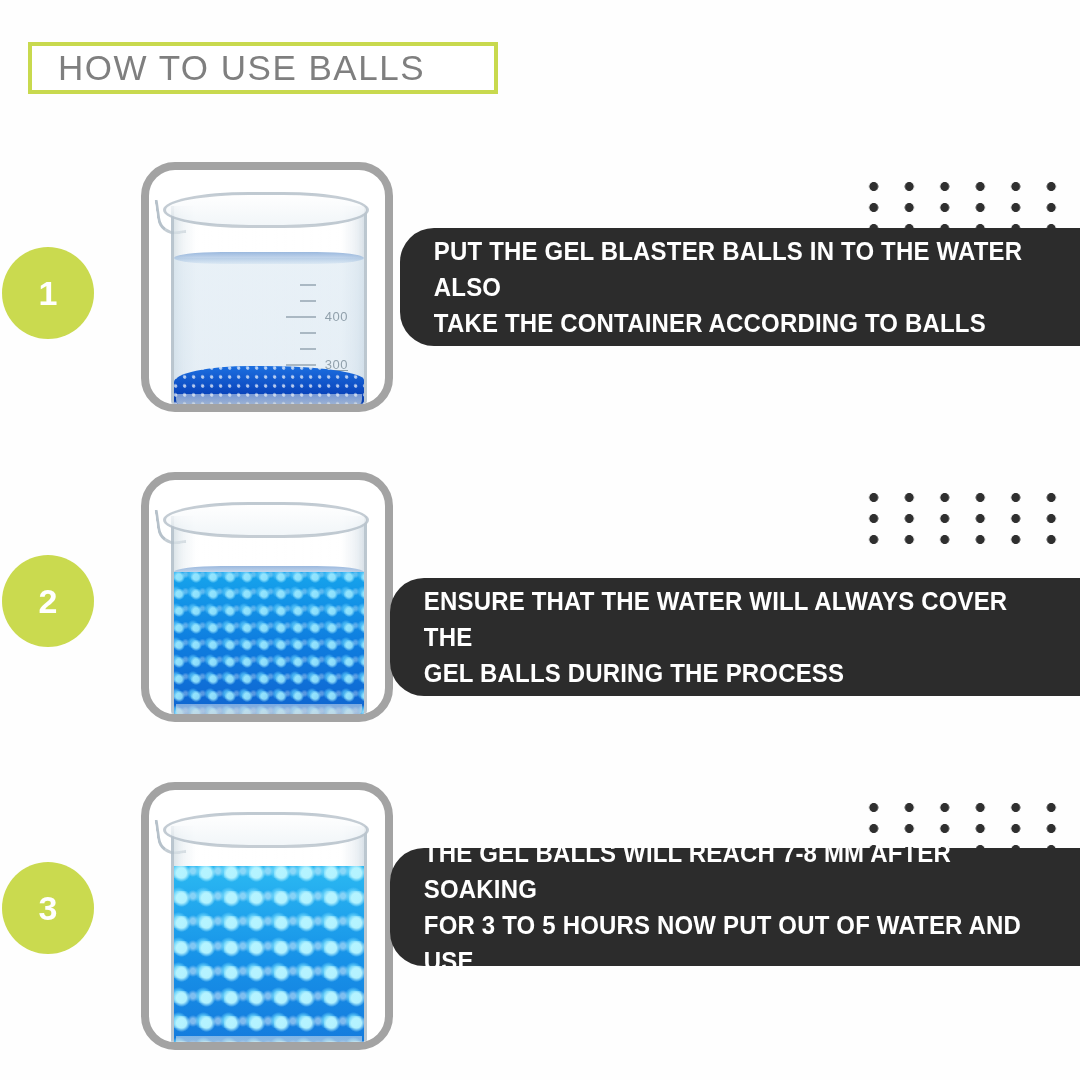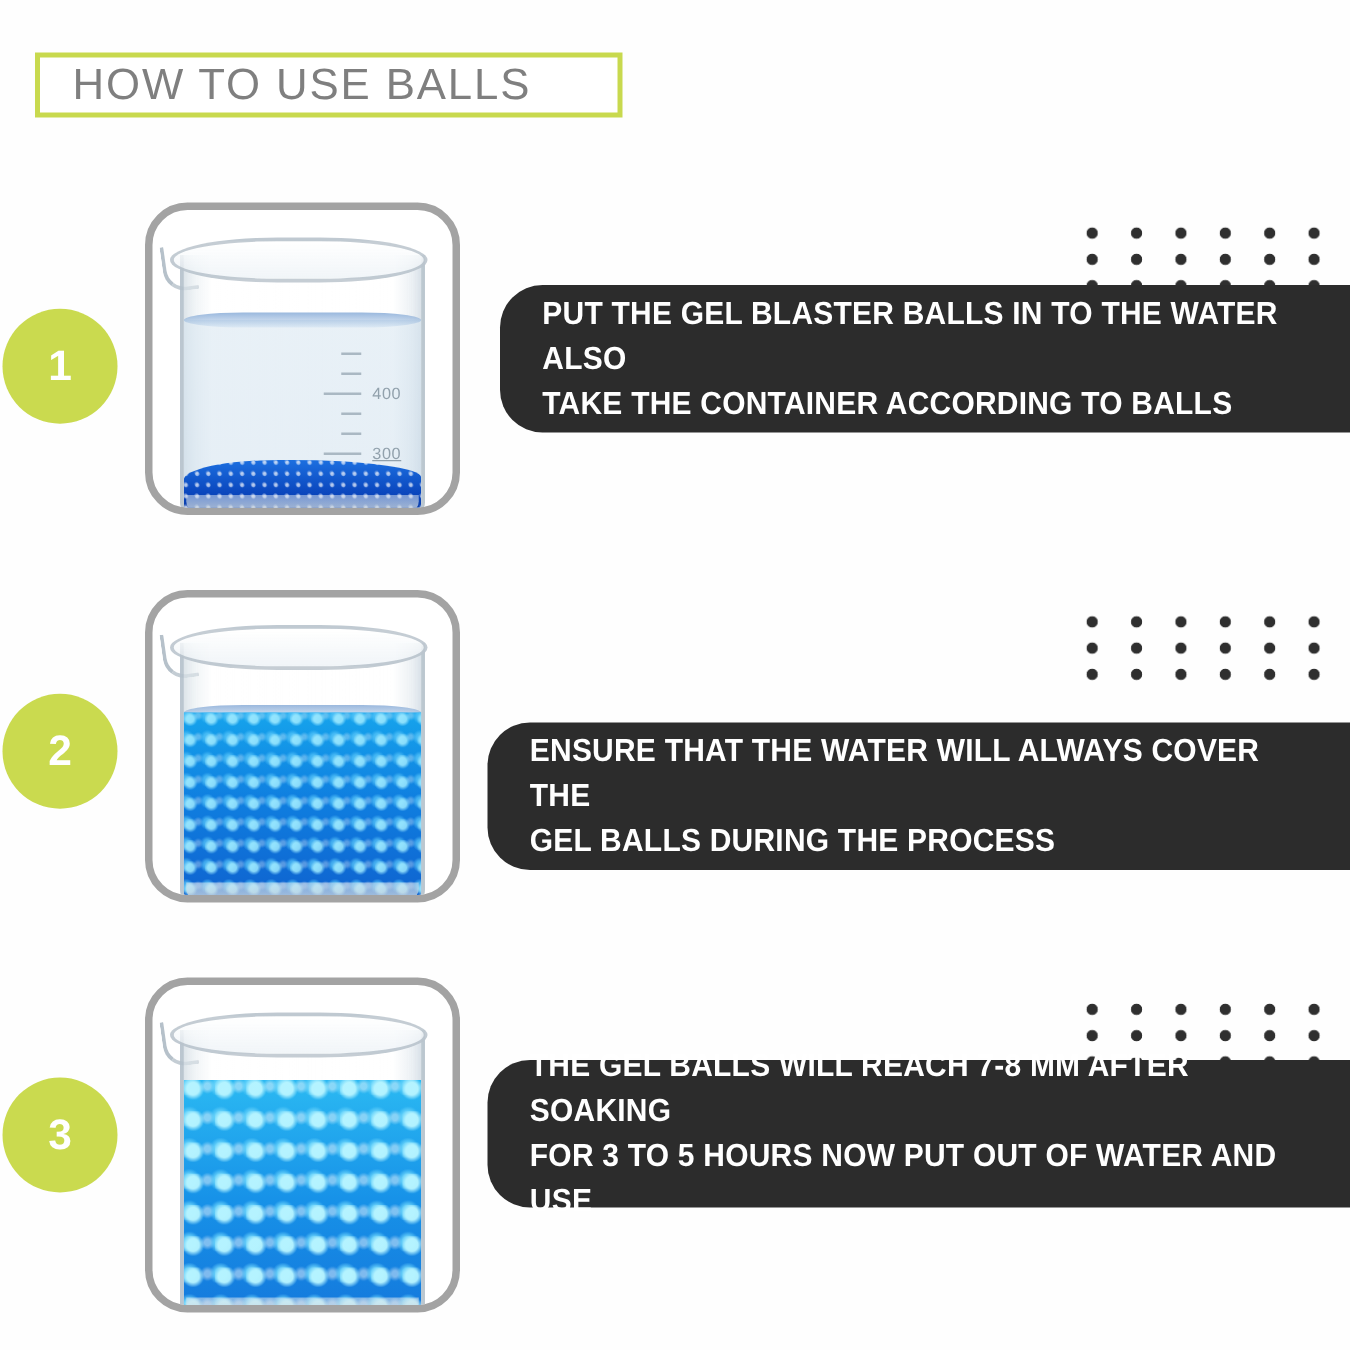--- a/index.html
+++ b/index.html
@@ -58,25 +58,26 @@
   }
   .num-1 { left: 2px;  top: 247px; }
   .num-2 { left: 2px;  top: 555px; }
   .num-3 { left: 2px;  top: 862px; }
 
   
   .beaker-frame {
     position: absolute;
     width: 252px;
     height: 250px;
-    border: 6px solid #a3a3a3;
+    border: 8px solid #a3a3a3;
     border-radius: 34px;
     box-sizing: border-box;
     background: #ffffff;
     overflow: hidden;
+    margin-left: 25px;
   }
   .frame-1 { left: 116px; top: 162px; }
   .frame-2 { left: 116px; top: 472px; }
   .frame-3 { left: 116px; top: 782px; height: 268px; }
 
   
   .beaker {
     position: absolute;
     left: 22px;
     top: 14px;

